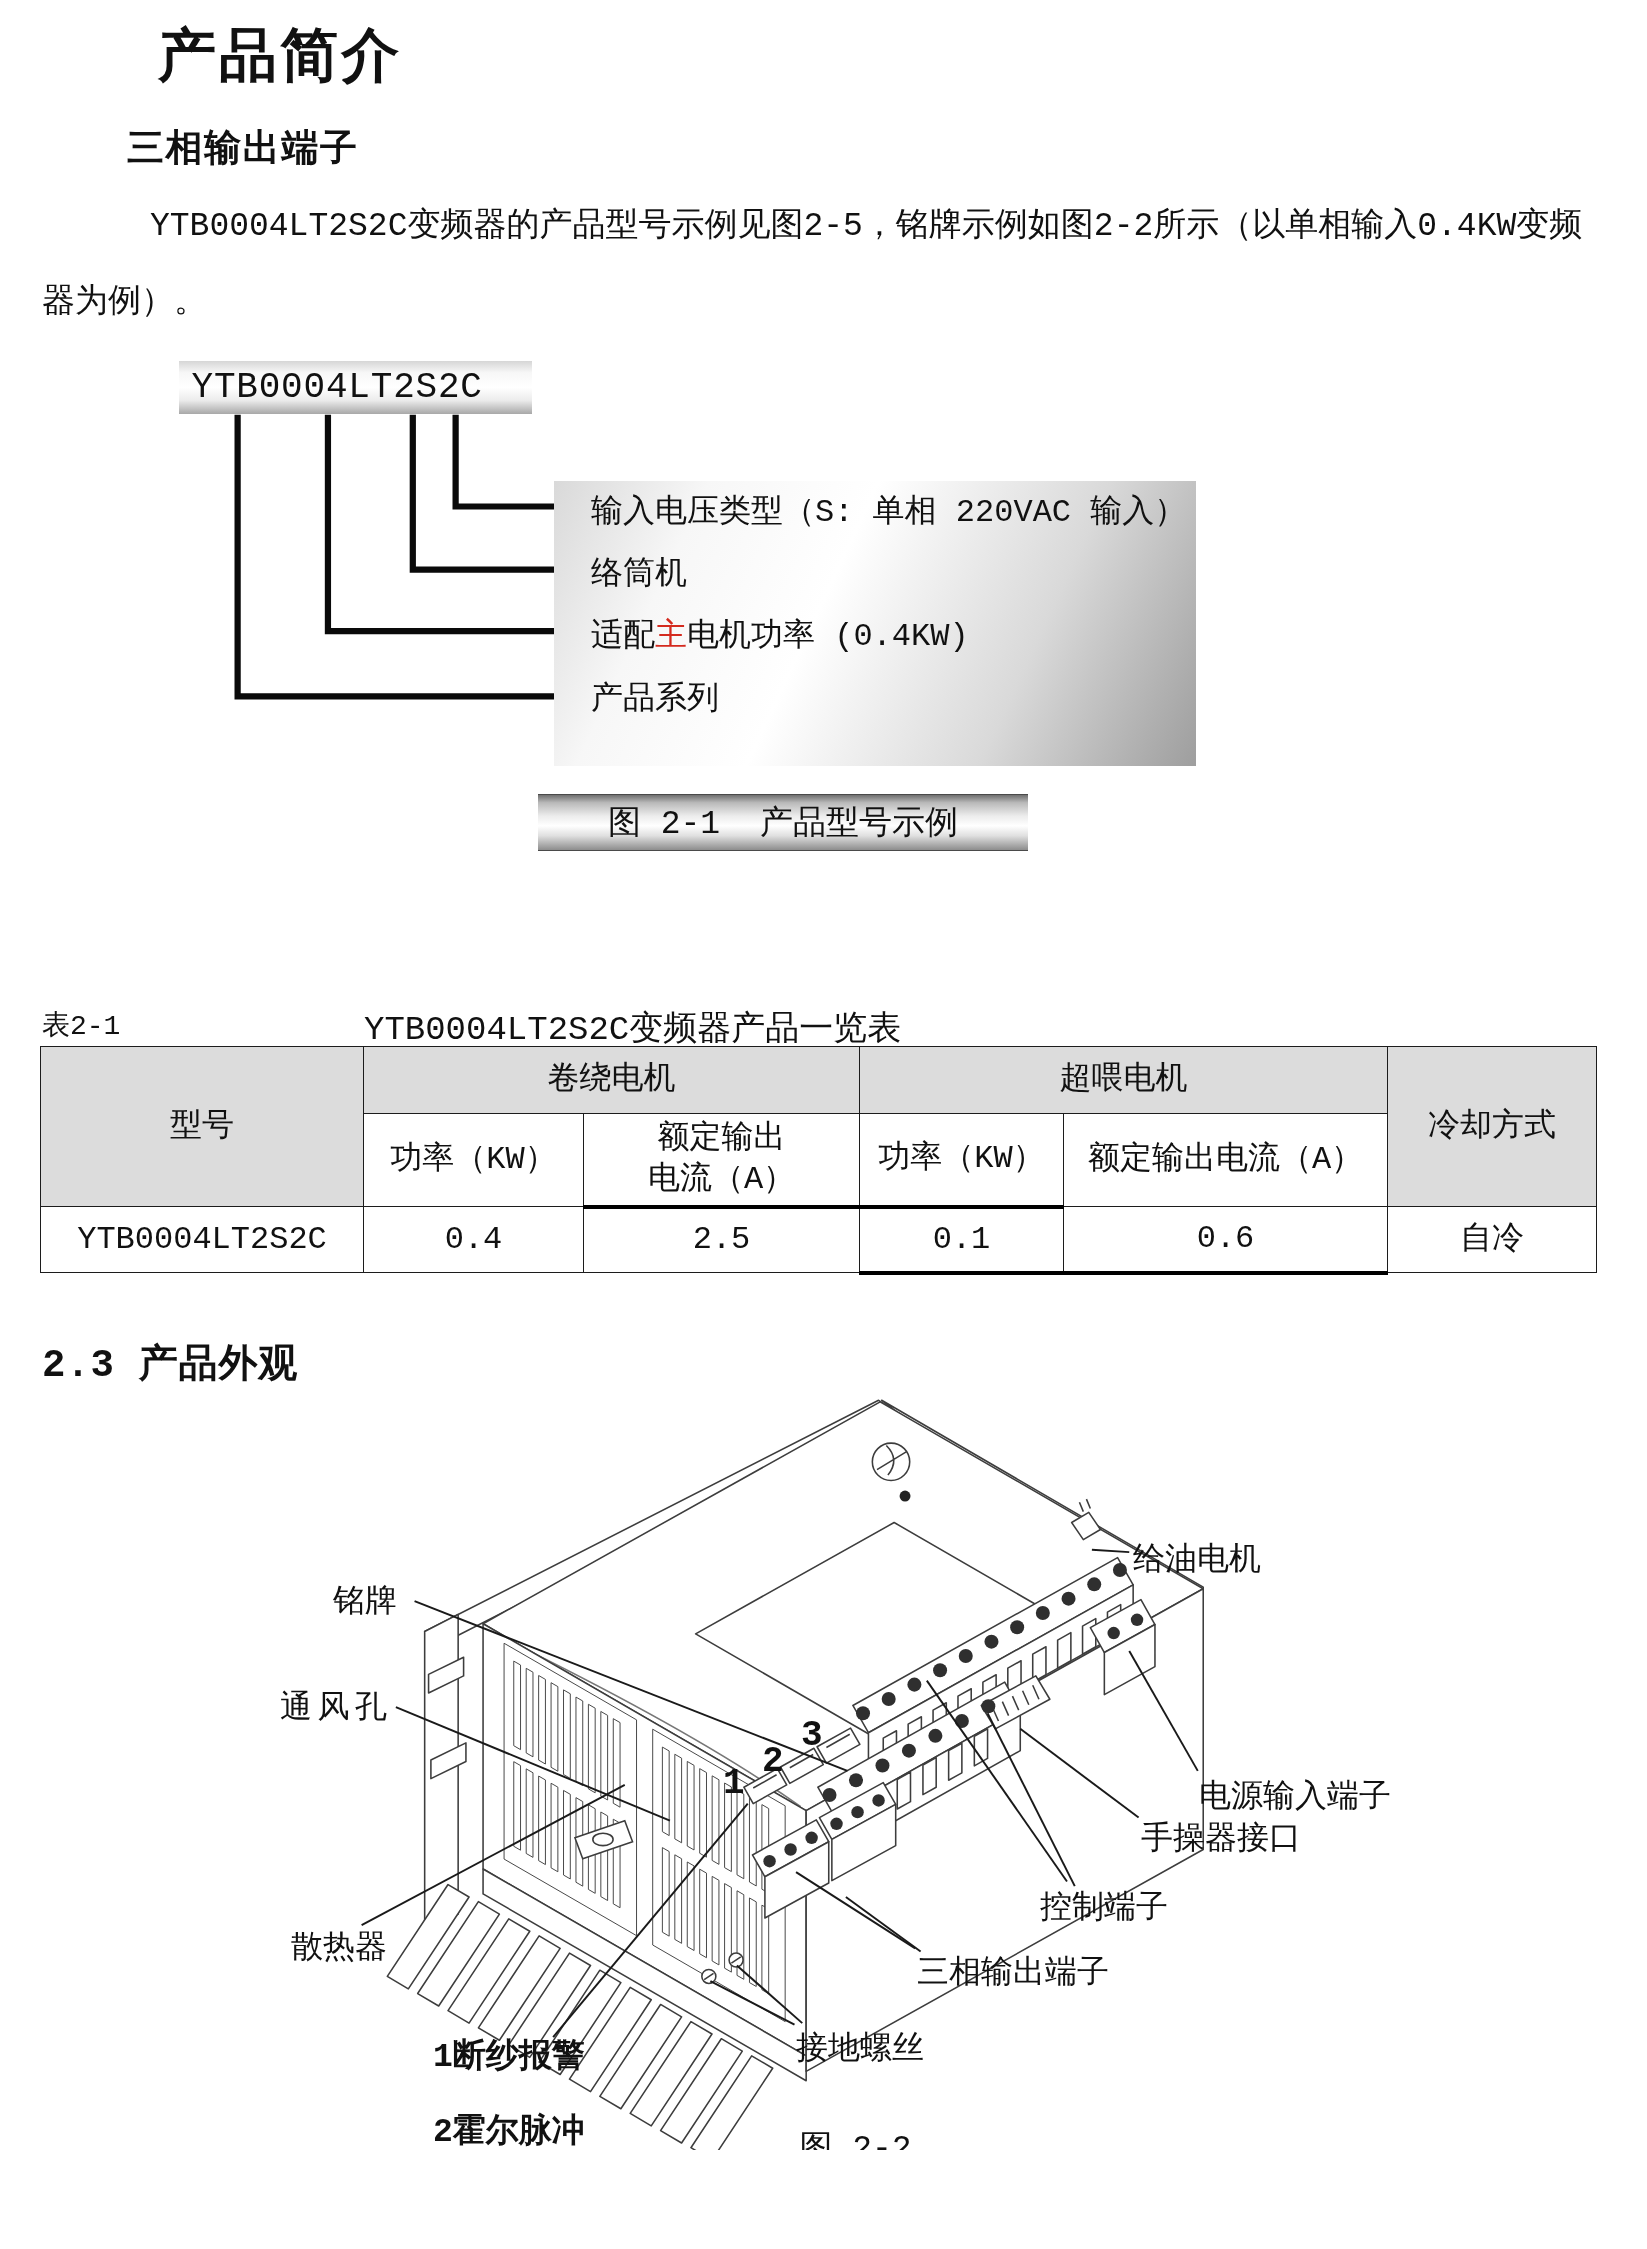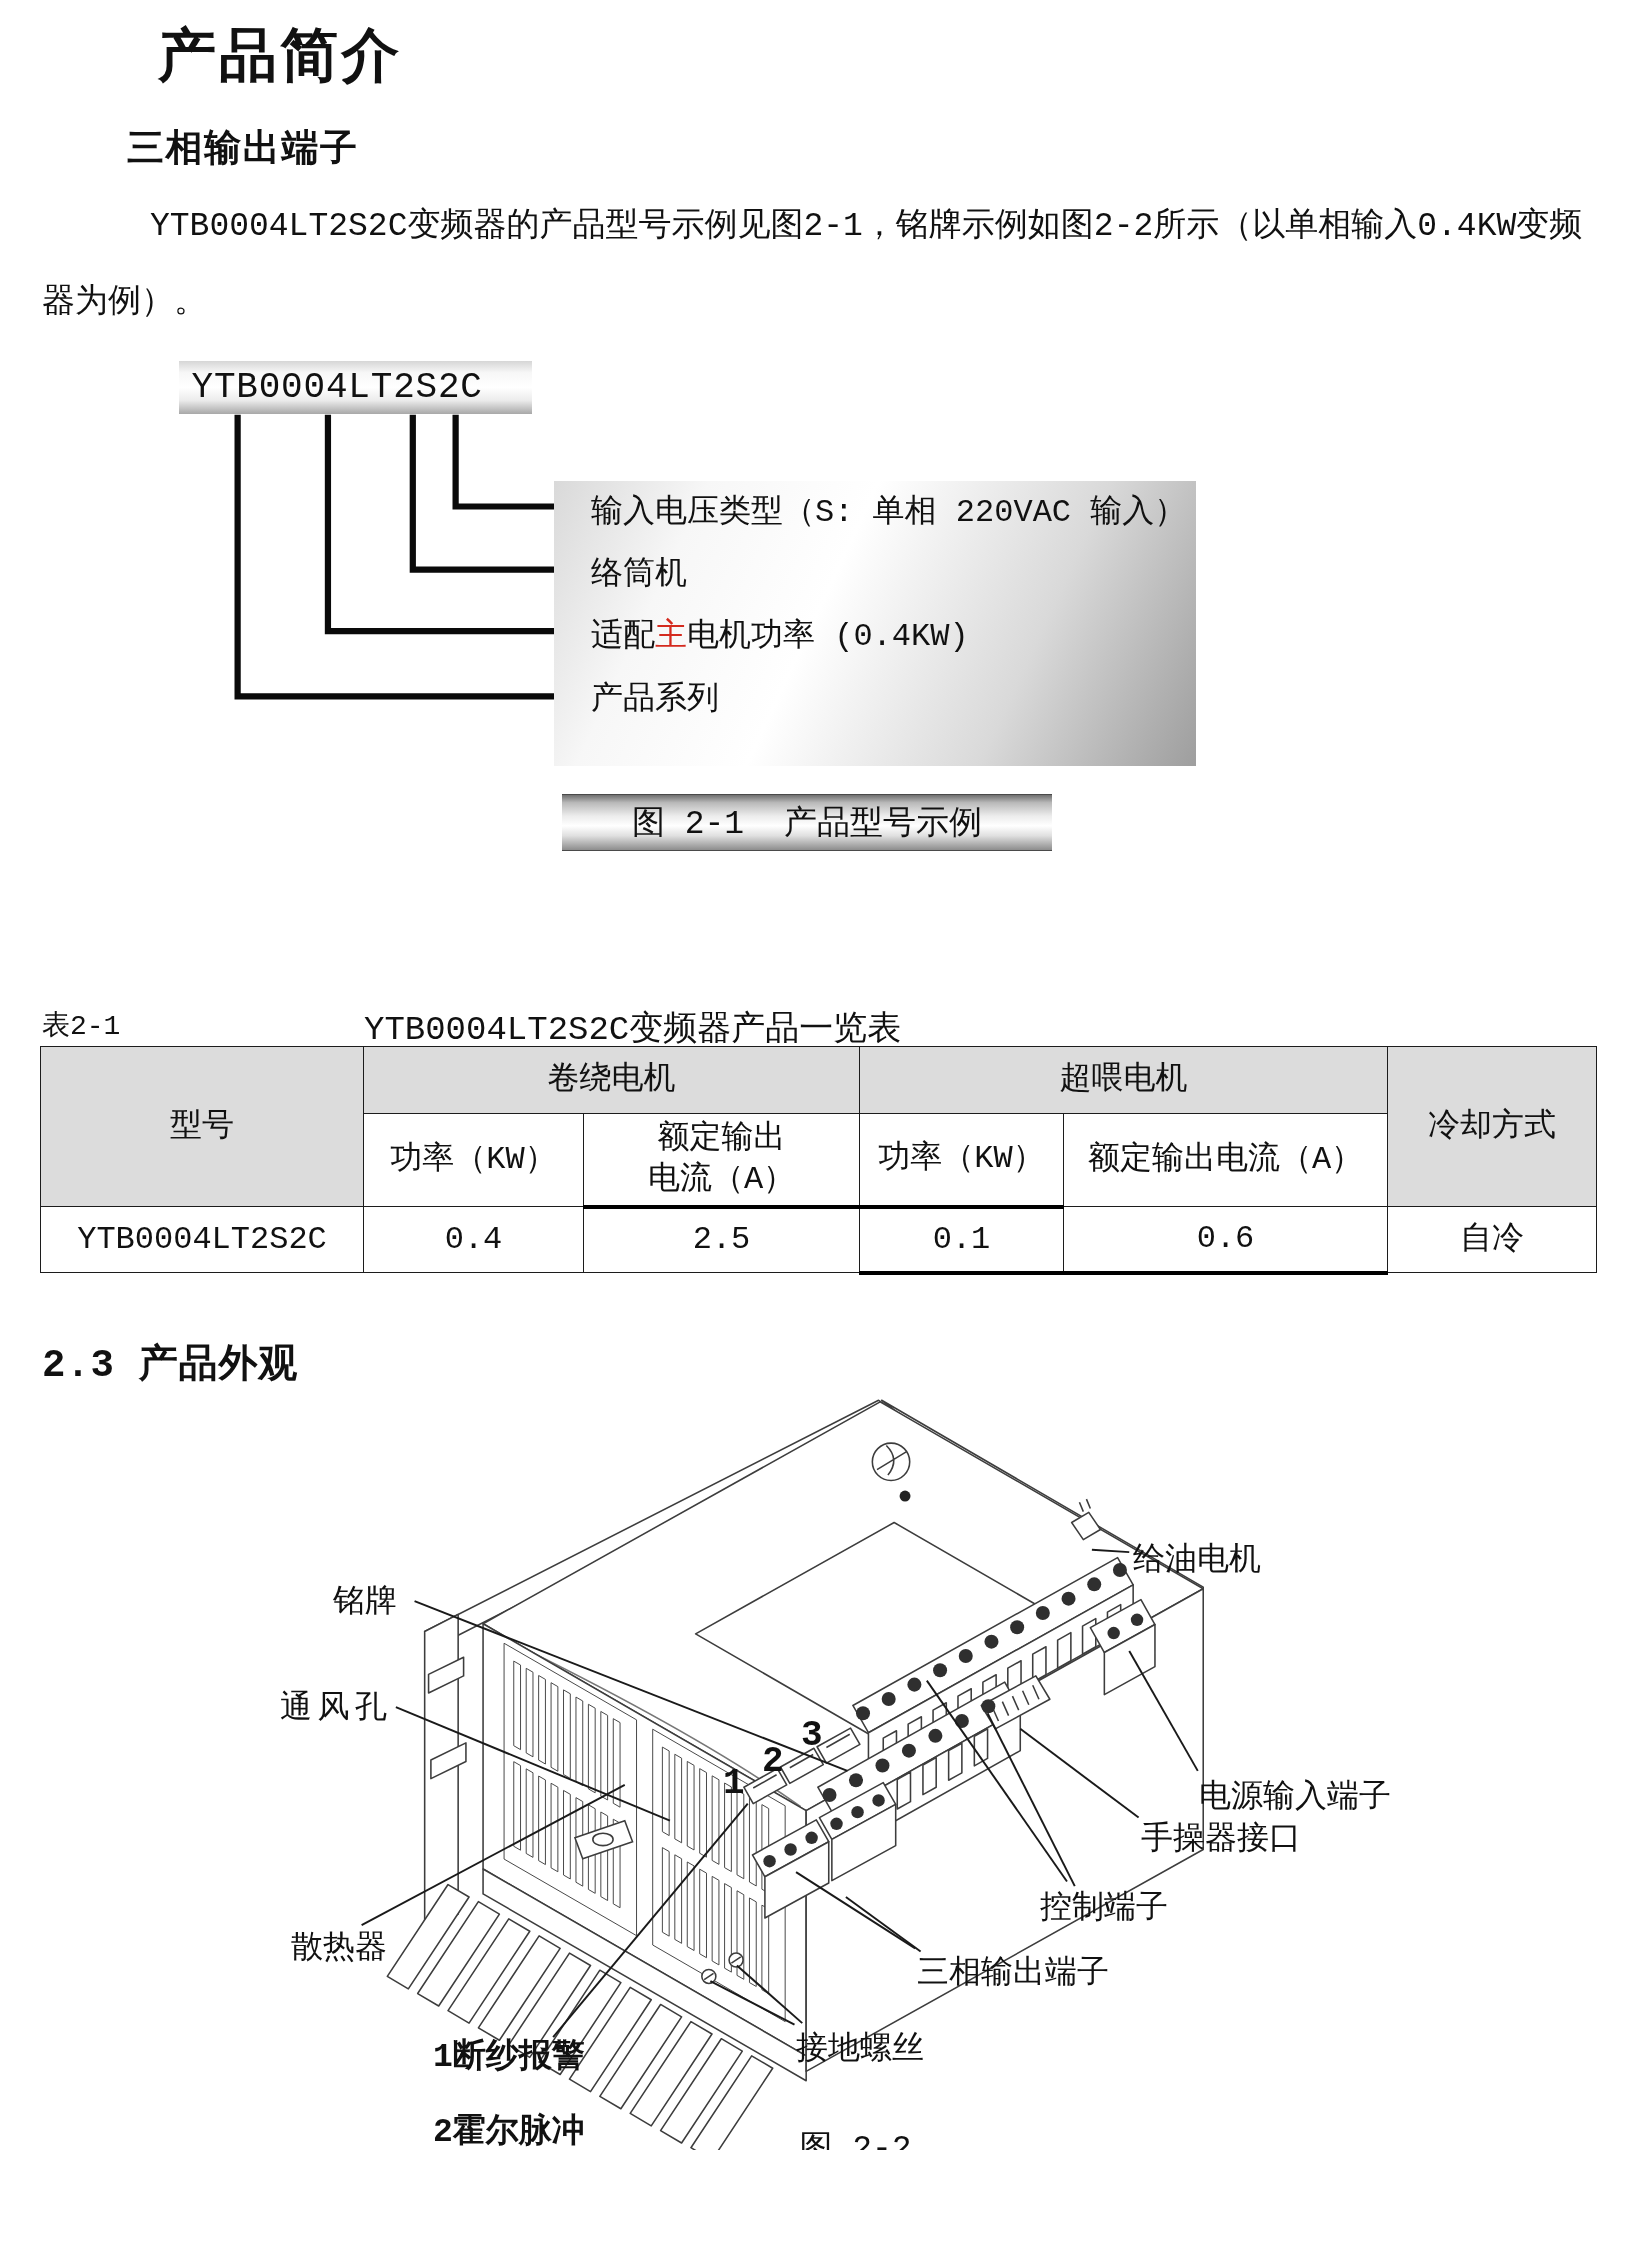--- a/index.html
+++ b/index.html
@@ -39,21 +39,21 @@
   .num-label{font-size:36px;font-weight:600;}
   .num-list{font-size:33px;font-weight:600;line-height:1.14;white-space:pre-line;}
 </style>
 </head>
 <body>
 
 <div class="page">
 
   <div class="abs h-title" style="left:158px;top:17px;">产品简介</div>
   <div class="abs h-sub" style="left:127px;top:123px;">三相输出端子</div>
-  <div class="abs body-text" style="left:150px;top:206px;">YTB0004LT2S2C变频器的产品型号示例见图2-1，铭牌示例如图2-2所示（以单相输入0.4KW变频</div>
+  <div class="abs body-text" style="left:150px;top:206px;">YTB0004LT2S2C变频器的产品型号示例见图2-5，铭牌示例如图2-2所示（以单相输入0.4KW变频</div>
   <div class="abs body-text" style="left:42px;top:282px;">器为例）。</div>
 
   <div class="abs model-box" style="left:179px;top:361px;">
     <span>YTB0004LT2S2C</span>
   </div>
 
   <svg class="abs" style="left:0;top:343px;" width="1647" height="436" viewBox="0 0 2115 560" aria-hidden="true">
     <polyline points="585,92 585,210 745,210" fill="none" stroke="#0a0a0a" stroke-width="8"></polyline>
     <polyline points="530,92 530,291 745,291" fill="none" stroke="#0a0a0a" stroke-width="8"></polyline>
     <polyline points="421,92 421,370 745,370" fill="none" stroke="#0a0a0a" stroke-width="8"></polyline>
@@ -68,21 +68,21 @@
   <div class="abs callout" style="left:591px;top:551px;">
     <span>络筒机</span><span class="accent-red" style="color: rgb(212, 42, 30);"></span><span></span>
   </div>
   <div class="abs callout" style="left:591px;top:613px;">
     <span>适配</span><span class="accent-red" style="color: rgb(212, 42, 30);">主</span><span>电机功率 (0.4KW)</span>
   </div>
   <div class="abs callout" style="left:591px;top:676px;">
     <span>产品系列</span><span class="accent-red" style="color: rgb(212, 42, 30);"></span><span></span>
   </div>
 
-  <div class="abs metal-bar" style="left:562px;top:794px;width:490px;height:55px;">
+  <div class="abs metal-bar" style="left:538px;top:794px;width:490px;height:55px;">
     <span>图 2-1</span>
     <span>产品型号示例</span>
   </div>
 
   <div class="abs body-text" style="left:42px;top:1009px;font-size:28px;">表2-1</div>
   <div class="abs body-text" style="left:364px;top:1009px;font-size:34px;">YTB0004LT2S2C变频器产品一览表</div>
 
   <table class="spec abs" style="left:40px;top:1046px;">
     <colgroup>
       <col style="width:323px">

